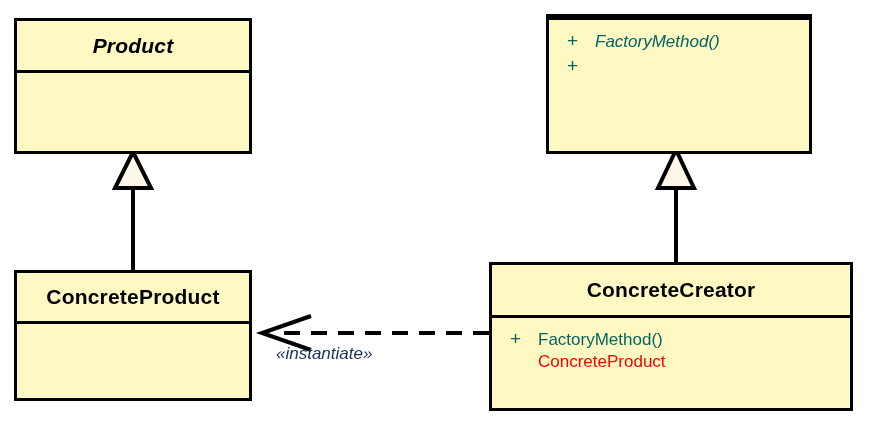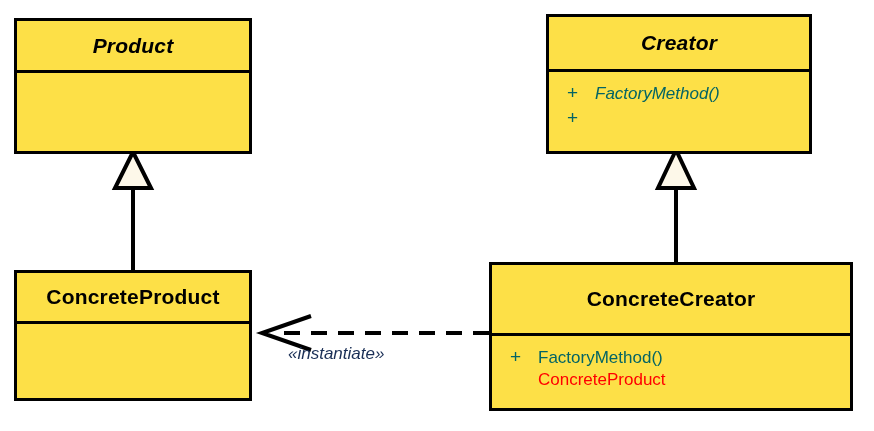--- a/index.html
+++ b/index.html
@@ -11,21 +11,21 @@
     position: relative;
     width: 874px;
     height: 431px;
     background: #ffffff;
     font-family: "Liberation Sans", sans-serif;
     overflow: hidden;
   }
   .uml-class {
     position: absolute;
     box-sizing: border-box;
-    background: #fde047;
+    background: #fef9c3;
     border: 3px solid #000000;
     display: flex;
     flex-direction: column;
   }
   .class-title-row {
     box-sizing: border-box;
     display: flex;
     align-items: center;
     justify-content: center;
     flex: 0 0 auto;
@@ -120,23 +120,20 @@
 
   <div class="uml-class" style="left:14px; top:18px; width:238px; height:136px;">
     <div class="class-title-row" style="height:49px;">
       <span class="class-title abstract">Product</span>
     </div>
     <div class="class-divider"></div>
     <div class="class-body"></div>
   </div>
 
   <div class="uml-class" style="left:546px; top:14px; width:266px; height:140px;">
-    <div class="class-title-row" style="height:52px;">
-      <span class="class-title abstract">Creator</span>
-    </div>
     <div class="class-divider"></div>
     <div class="class-body">
       <div class="member-row">
         <span class="member-vis">+</span>
         <span class="member-name abstract">FactoryMethod()</span>
       </div>
       <div class="member-row">
         <span class="member-vis">+</span>
       </div>
     </div>
@@ -144,31 +141,31 @@
 
   <div class="uml-class" style="left:14px; top:270px; width:238px; height:131px;">
     <div class="class-title-row" style="height:48px;">
       <span class="class-title">ConcreteProduct</span>
     </div>
     <div class="class-divider"></div>
     <div class="class-body"></div>
   </div>
 
   <div class="uml-class" style="left:489px; top:262px; width:364px; height:149px;">
-    <div class="class-title-row" style="height:68px;">
+    <div class="class-title-row" style="height:50px;">
       <span class="class-title">ConcreteCreator</span>
     </div>
     <div class="class-divider"></div>
     <div class="class-body">
       <div class="member-row">
         <span class="member-vis">+</span>
         <span class="member-name">FactoryMethod()</span>
       </div>
       <div class="member-row note-row">
         <span class="member-vis"></span>
         <span class="member-name code-note">ConcreteProduct</span>
       </div>
     </div>
   </div>
 
-  <span class="stereotype-label" style="left:288px; top:344px;">«instantiate»</span>
+  <span class="stereotype-label" style="left:276px; top:344px;">«instantiate»</span>
 
 </div>
 
 </body></html>

